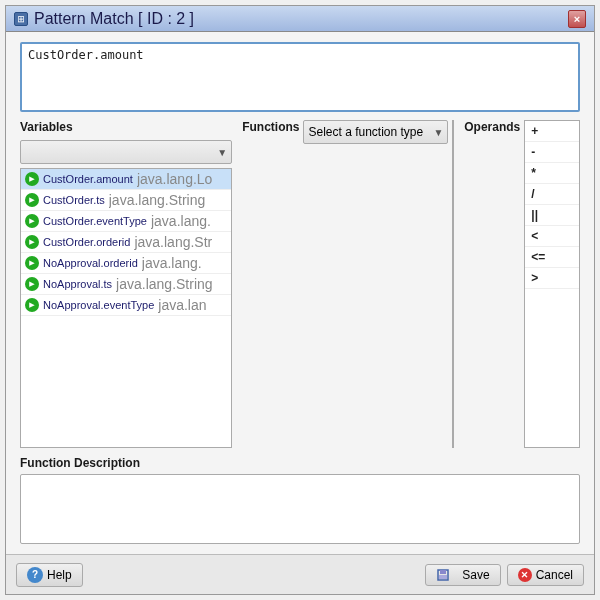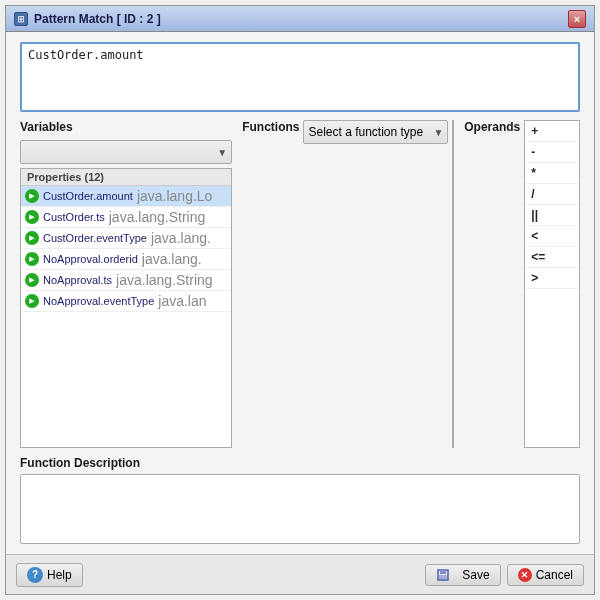--- a/index.html
+++ b/index.html
@@ -47,22 +47,22 @@
       border: 1px solid #2a4f85;
       border-radius: 2px;
       font-size: 9px;
       color: white;
       display: flex;
       align-items: center;
       justify-content: center;
     }
 
     .title-text {
-      font-size: 12px;
-      font-weight: bold;
+      font-size: 16px;
+      font-weight: normal;
       color: #1a1a4a;
     }
 
     .close-btn {
       width: 18px;
       height: 18px;
       background: linear-gradient(to bottom, #e0a0a0, #c05050);
       border: 1px solid #a03030;
       border-radius: 2px;
       cursor: pointer;
@@ -415,36 +415,40 @@
 
       <div class="col-variables">
         <span class="col-header">Variables</span>
         <div class="vars-dropdown-row">
           <div class="vars-dropdown">
             <span></span>
             <span class="dropdown-arrow">▼</span>
           </div>
         </div>
         <div class="list-box">
-          <div class="list-header">Properties (12)</div>
           <div id="variables-list">
               <div class="list-item selected">
       <div class="list-item-icon"></div>
       <span class="list-item-name">CustOrder.amount</span>
       <span class="list-item-type">java.lang.Lo</span>
     </div>
               <div class="list-item">
       <div class="list-item-icon"></div>
       <span class="list-item-name">CustOrder.ts</span>
       <span class="list-item-type">java.lang.String</span>
     </div>
               <div class="list-item">
       <div class="list-item-icon"></div>
       <span class="list-item-name">CustOrder.eventType</span>
       <span class="list-item-type">java.lang.</span>
+    </div>
+              <div class="list-item">
+      <div class="list-item-icon"></div>
+      <span class="list-item-name">CustOrder.orderid</span>
+      <span class="list-item-type">java.lang.Str</span>
     </div>
               <div class="list-item">
       <div class="list-item-icon"></div>
       <span class="list-item-name">NoApproval.orderid</span>
       <span class="list-item-type">java.lang.</span>
     </div>
               <div class="list-item">
       <div class="list-item-icon"></div>
       <span class="list-item-name">NoApproval.ts</span>
       <span class="list-item-type">java.lang.String</span>

